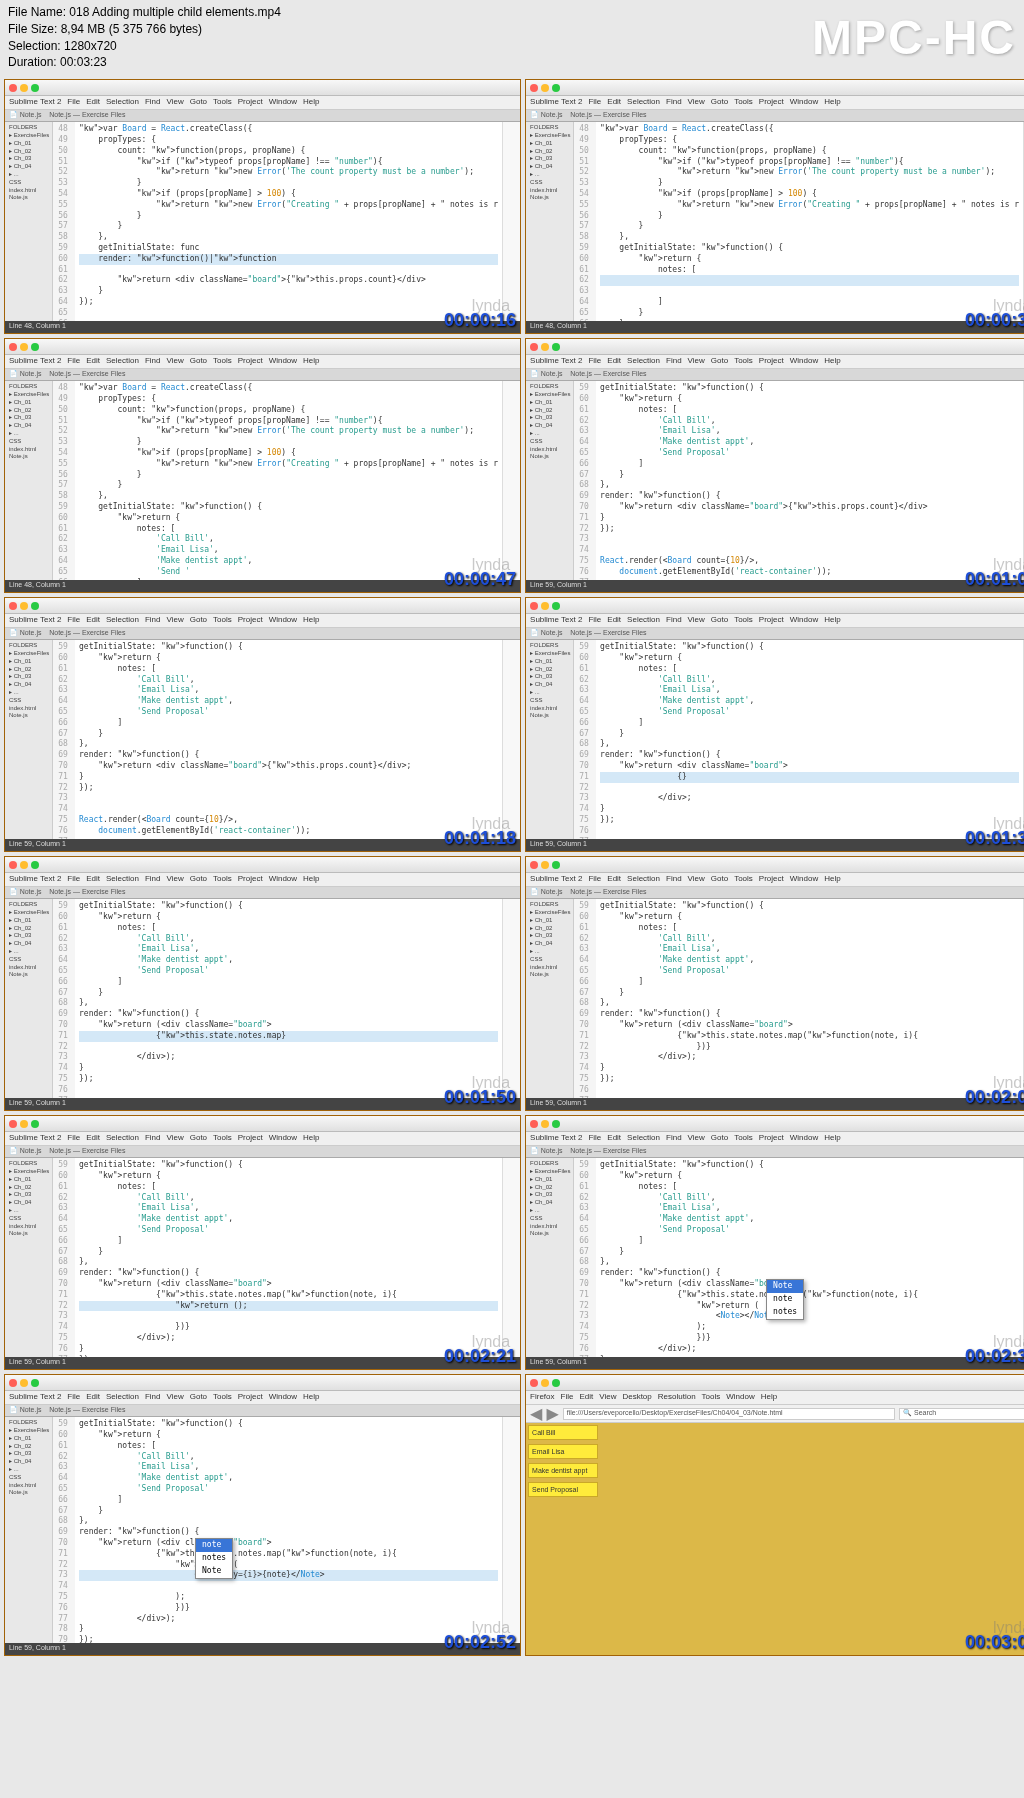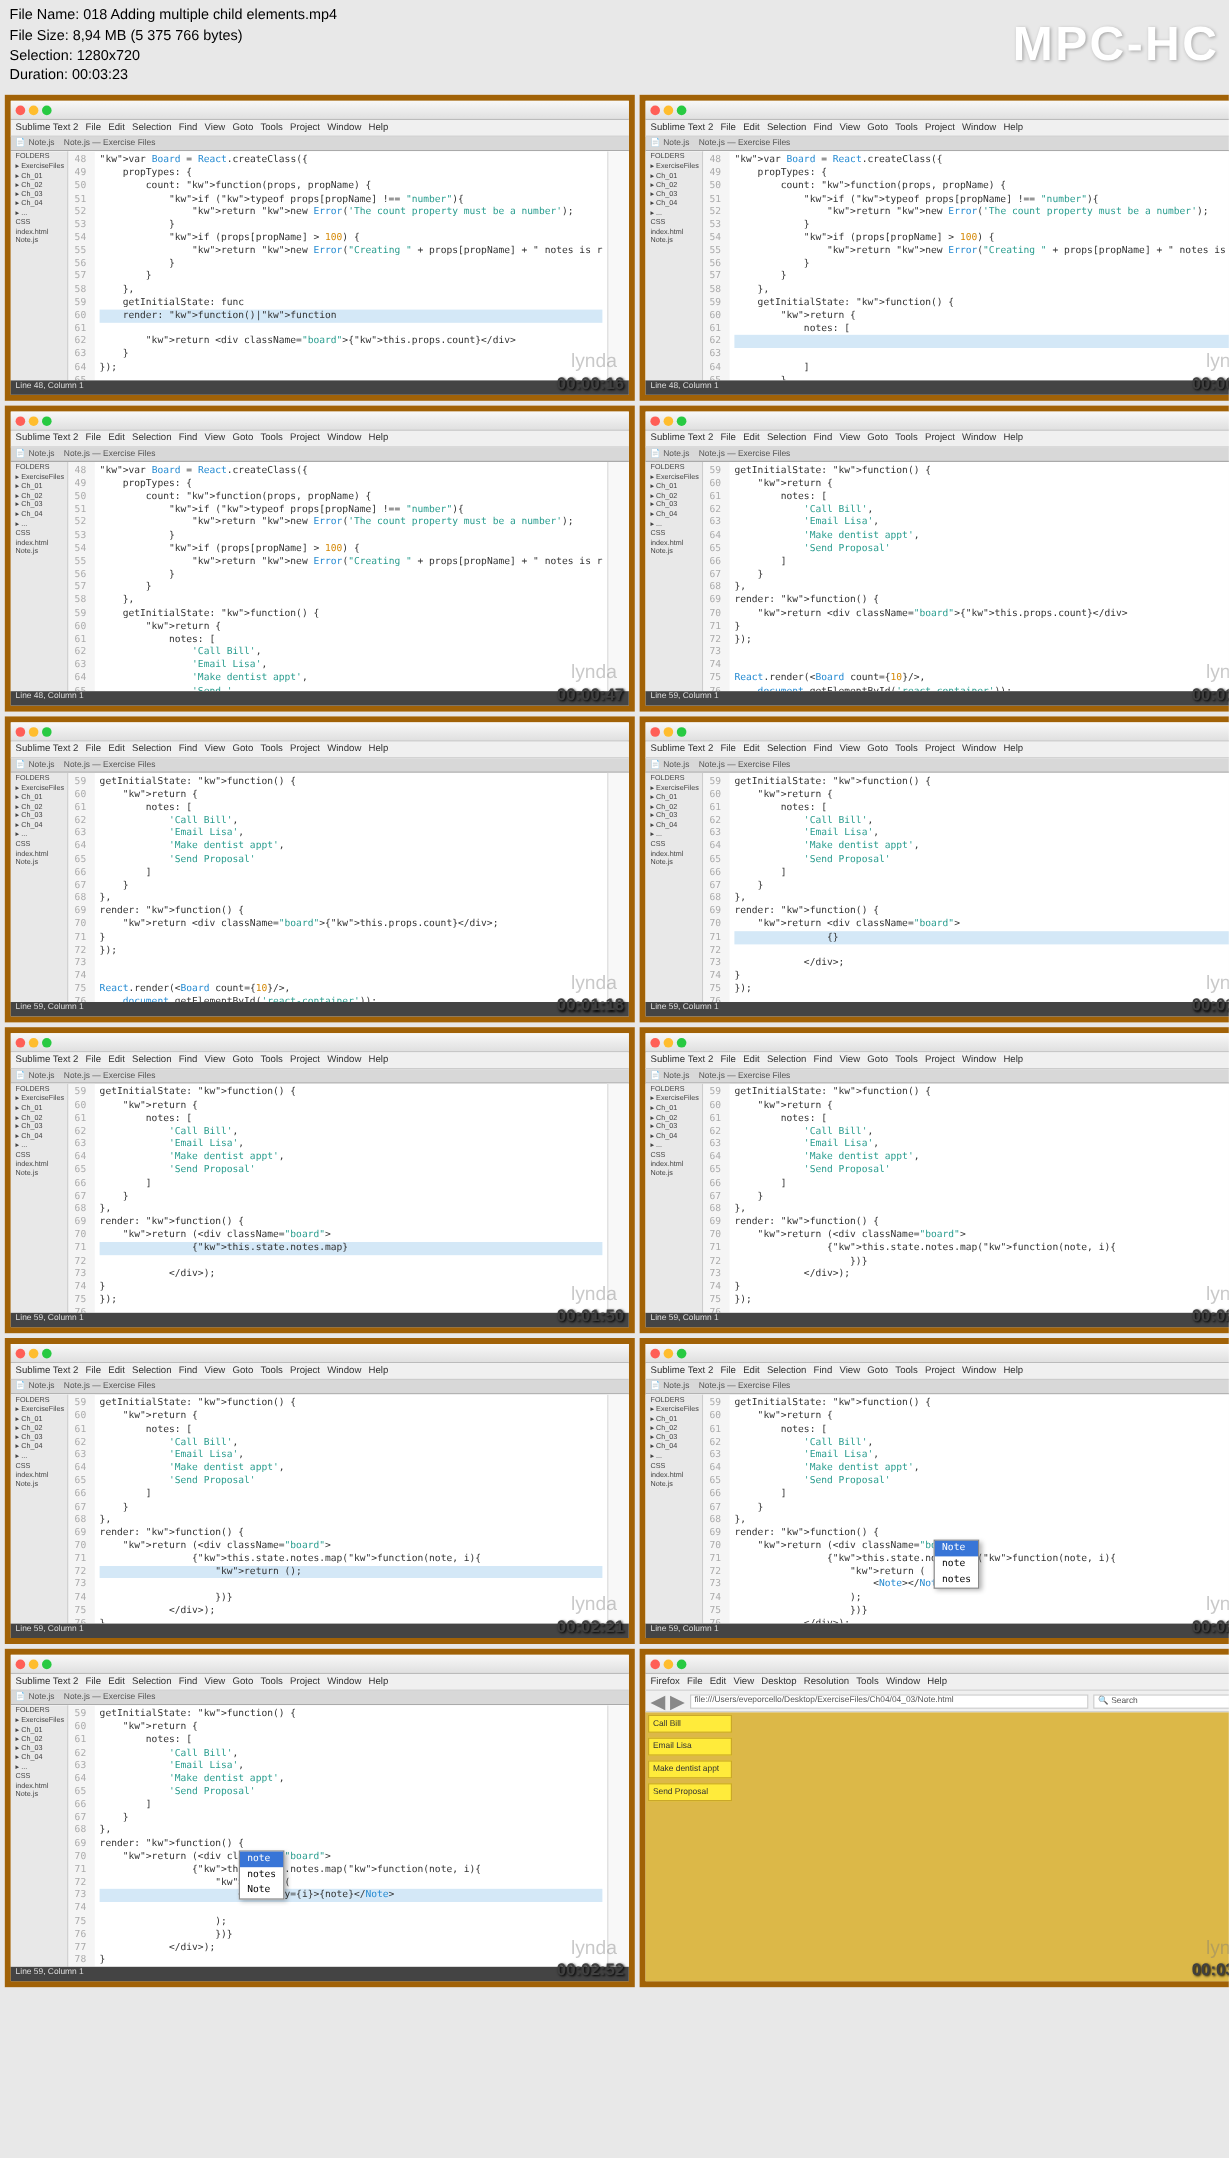--- a/index.html
+++ b/index.html
@@ -1,40 +1,40 @@
 <!DOCTYPE html>
 <html><head>
 <meta charset="utf-8">
 <style>
 *{margin:0;padding:0;box-sizing:border-box}
 body{background:#e8e8e8;font-family:Arial,sans-serif;width:1024px;height:1798px;overflow:hidden}
 .header{padding:4px 8px;display:flex;justify-content:space-between;align-items:center}
 .file-info{font-size:12px;color:#000;line-height:1.4}
-.player-logo{font-size:40px;font-weight:bold;color:#fff;text-shadow:1px 1px 3px rgba(0,0,0,0.3);letter-spacing:2px}
+.player-logo{font-size:48px;font-weight:bold;color:#fff;text-shadow:1px 1px 3px rgba(0,0,0,0.3);letter-spacing:2px}
 .grid{display:grid;grid-template-columns:1fr 1fr;gap:4px;padding:4px}
-.frame{background:#fff;border:5px solid #a16207;position:relative;height:255px;display:flex;flex-direction:column}
+.frame{background:#fff;border:1px solid #a16207;position:relative;height:255px;display:flex;flex-direction:column}
 .frame.tall{height:282px}
 .titlebar{background:linear-gradient(#f8f8f8,#e0e0e0);border-bottom:1px solid #bbb;height:16px;display:flex;align-items:center;padding:0 4px}
 .dots{display:flex;gap:3px}
 .dot{width:8px;height:8px;border-radius:50%}
 .dot.r{background:#ff5f57}.dot.y{background:#ffbd2e}.dot.g{background:#28ca42}
 .menubar{background:#f0f0f0;border-bottom:1px solid #ccc;height:14px;font-size:8px;color:#333;padding:1px 4px;display:flex;gap:6px}
 .tabbar{background:#d8d8d8;border-bottom:1px solid #aaa;height:12px;font-size:7px;color:#555;padding:1px 4px}
 .editor-wrap{flex:1;display:flex;overflow:hidden;background:#fff}
 .sidebar{width:48px;background:#e8e8e8;border-right:1px solid #ccc;font-size:6px;color:#555;padding:2px;line-height:1.3}
 .sidebar .folder{color:#444;padding-left:2px}
 .code-area{flex:1;display:flex;font-family:Monaco,Consolas,monospace;font-size:8px;line-height:1.35;overflow:hidden}
 .gutter{background:#f5f5f5;color:#aaa;text-align:center;padding:2px 4px 2px 2px;width:22px}
 .code{flex:1;padding:2px 4px;white-space:pre;color:#333}
 .minimap{width:18px;background:#f8f8f8;border-left:1px solid #ddd}
 .str{color:#2a9d8f}
 .fn{color:#268bd2}
 .num{color:#d48806}
 .hl{background:#d4e8f7}
-.timestamp{position:absolute;bottom:2px;right:4px;font-size:14px;color:#404040;text-shadow:1px 1px 2px #000;font-weight:bold;z-index:5}
+.timestamp{position:absolute;bottom:2px;right:4px;font-size:18px;color:#1d4ed8;text-shadow:1px 1px 2px #000;font-weight:bold;z-index:5}
 .watermark{position:absolute;bottom:18px;right:10px;font-size:16px;color:rgba(120,120,120,0.4);z-index:4}
 .statusbar{background:#444;color:#ddd;height:12px;font-size:7px;padding:1px 4px}
 .autocomplete{position:absolute;background:#fff;border:1px solid #888;font-size:8px;font-family:Monaco,monospace;box-shadow:2px 2px 4px rgba(0,0,0,0.3);z-index:10}
 .autocomplete .item{padding:1px 6px}
 .autocomplete .item.sel{background:#3875d7;color:#fff}
 .browser-frame .content{flex:1;background:#dcb848;display:flex;flex-direction:column}
 .note{background:#ffeb3b;border:1px solid #caa828;width:70px;padding:3px;font-size:7px;margin:2px;color:#333}
 .browser-toolbar{background:#f0f0f0;border-bottom:1px solid #ccc;height:18px;display:flex;align-items:center;padding:0 4px;gap:4px}
 .urlbar{flex:1;background:#fff;border:1px solid #ccc;height:12px;font-size:7px;padding:0 3px;color:#555}
 </style>

